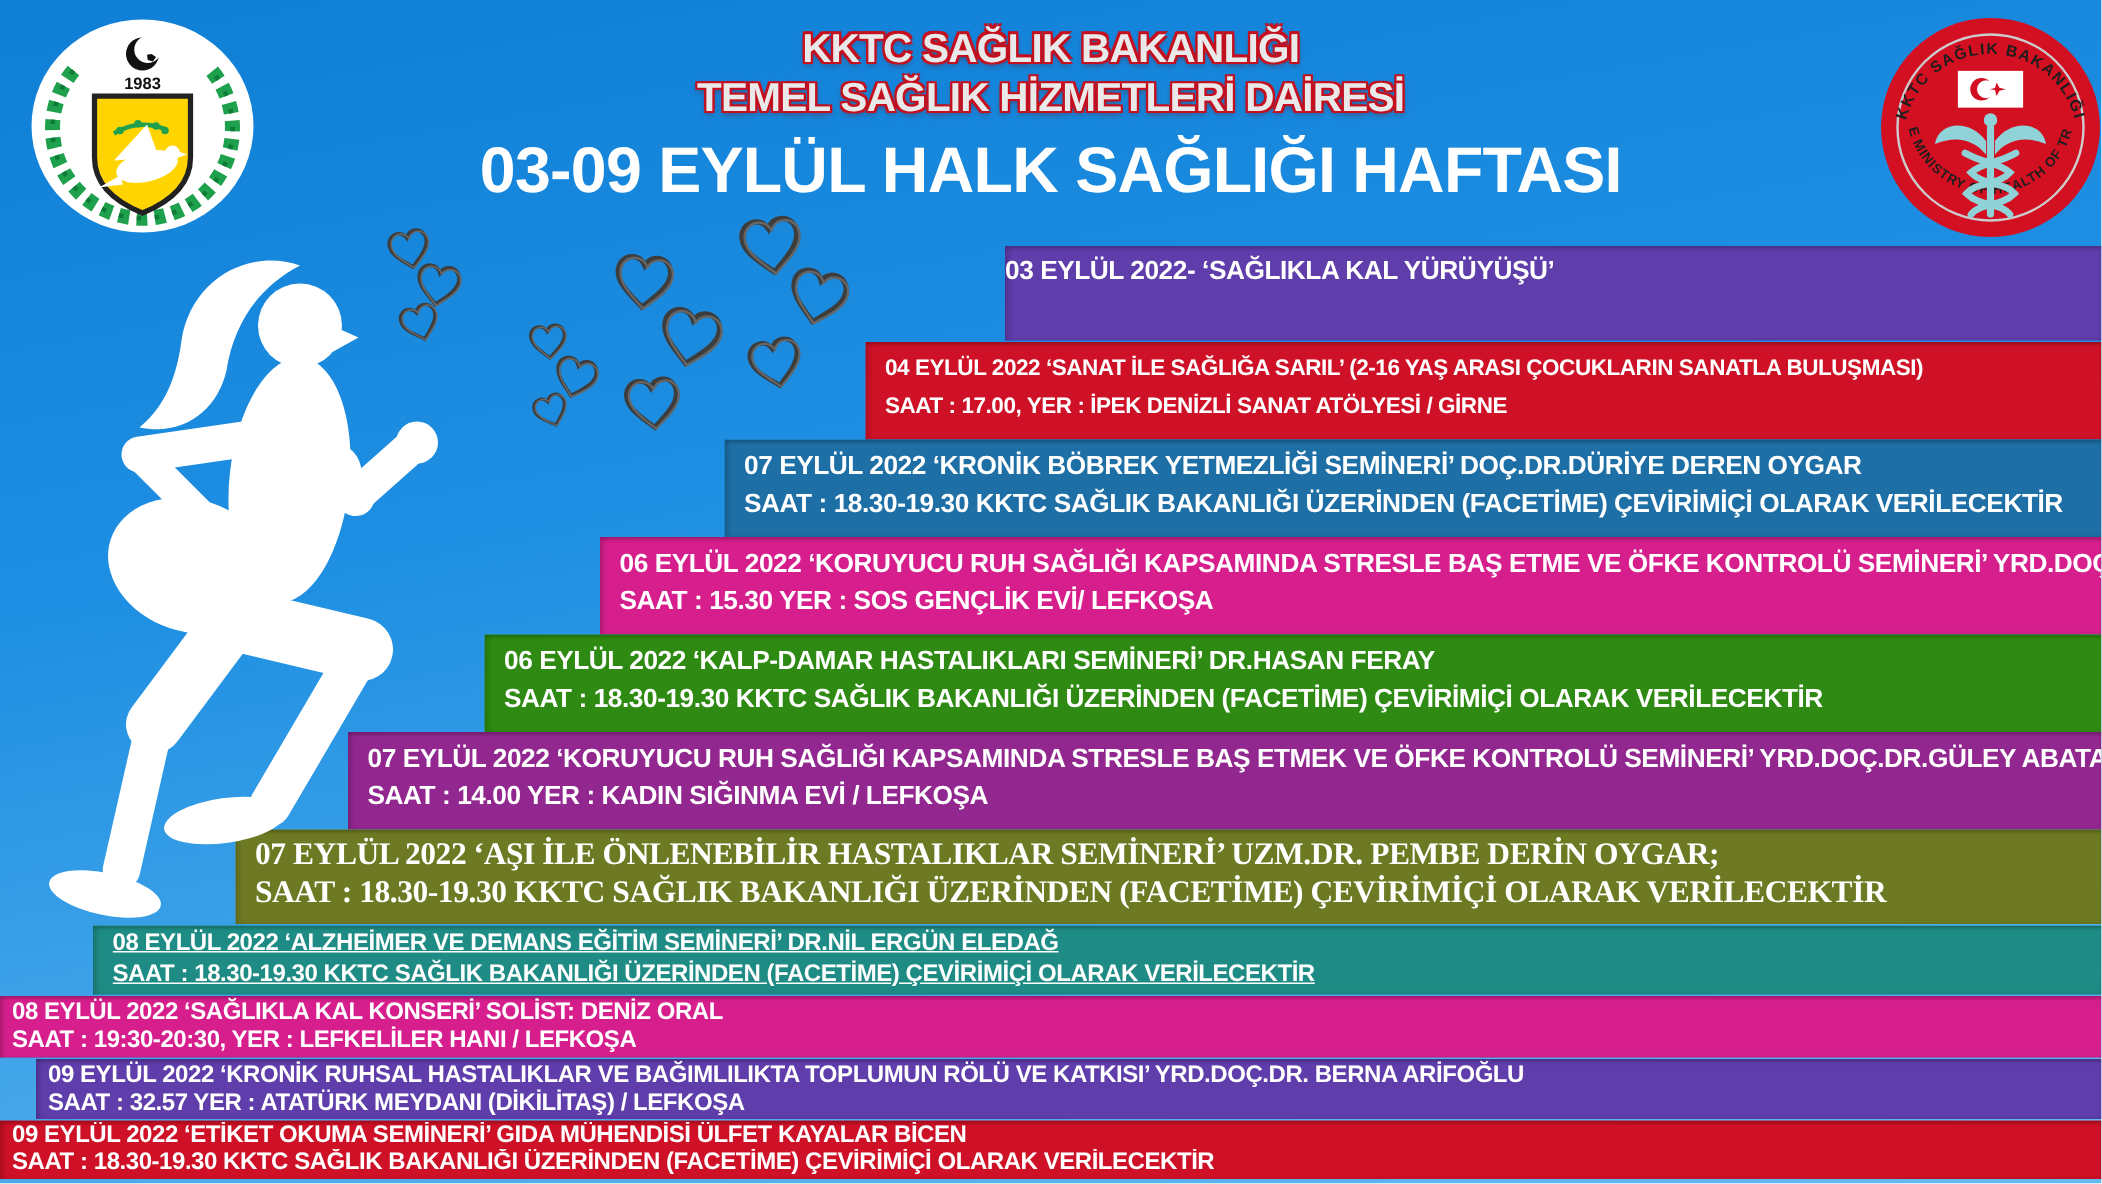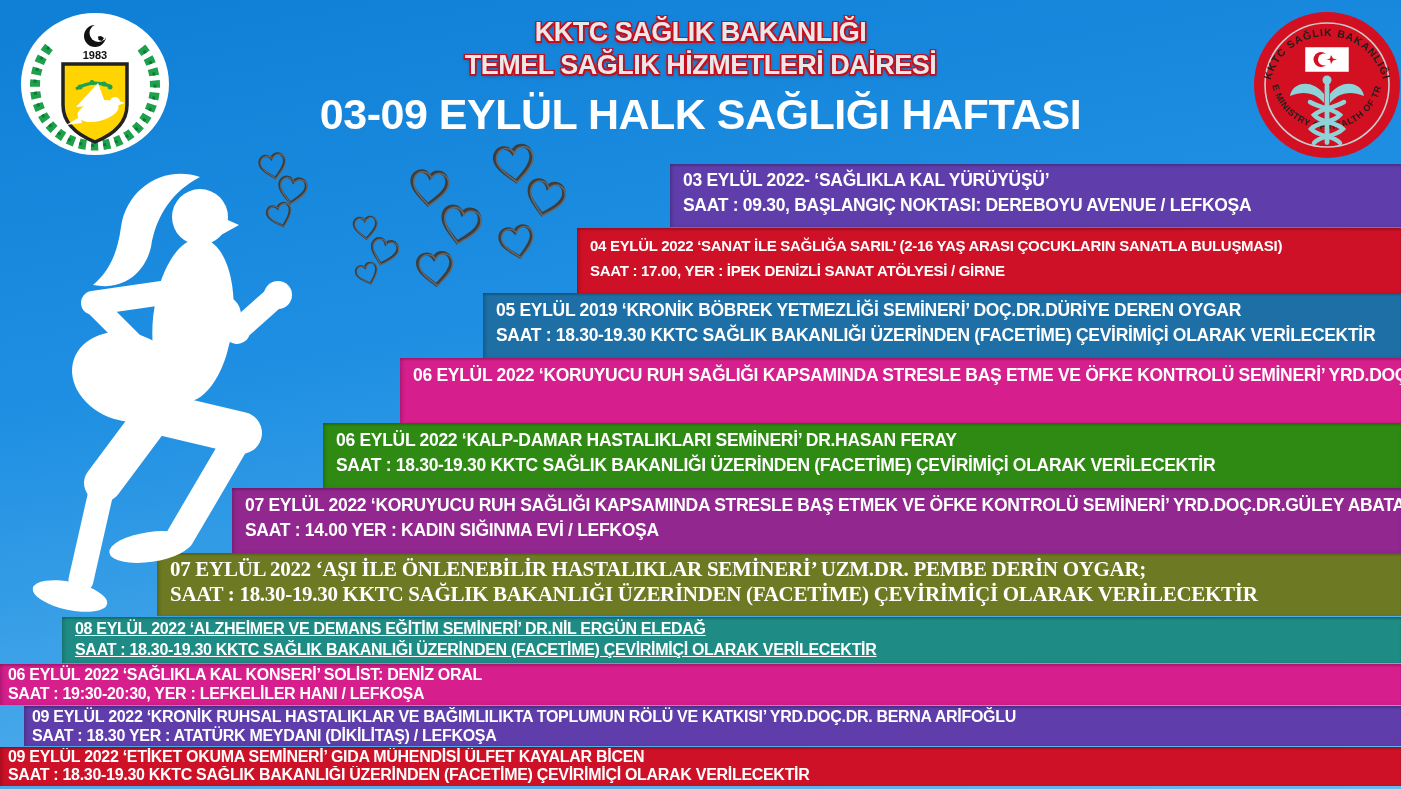--- a/index.html
+++ b/index.html
@@ -163,57 +163,57 @@
       <svg class="heart" width="42" height="42" viewBox="0 0 24 24" style="left: 524px; top: 178px; transform: rotate(12deg);">
         <path d="M12 21 C 8.4 17.5 2 13 2 7.6 C 2 4.2 4.4 2 7.3 2 C 9.5 2 11.1 3.3 12 5.1 C 12.9 3.3 14.5 2 16.7 2 C 19.6 2 22 4.2 22 7.6 C 22 13 15.6 17.5 12 21 Z" fill="none" stroke="#3d3d3d" stroke-width="1.9"></path>
         <path d="M12 21 C 8.4 17.5 2 13 2 7.6 C 2 4.2 4.4 2 7.3 2 C 9.5 2 11.1 3.3 12 5.1 C 12.9 3.3 14.5 2 16.7 2 C 19.6 2 22 4.2 22 7.6 C 22 13 15.6 17.5 12 21 Z" fill="none" stroke="#666" stroke-width="0.9" transform="translate(0.8,0.6) rotate(2 12 12)"></path>
       </svg>
       <svg class="heart" width="38" height="38" viewBox="0 0 24 24" style="left: 498px; top: 224px; transform: rotate(-12deg);">
         <path d="M12 21 C 8.4 17.5 2 13 2 7.6 C 2 4.2 4.4 2 7.3 2 C 9.5 2 11.1 3.3 12 5.1 C 12.9 3.3 14.5 2 16.7 2 C 19.6 2 22 4.2 22 7.6 C 22 13 15.6 17.5 12 21 Z" fill="none" stroke="#3d3d3d" stroke-width="1.9"></path>
         <path d="M12 21 C 8.4 17.5 2 13 2 7.6 C 2 4.2 4.4 2 7.3 2 C 9.5 2 11.1 3.3 12 5.1 C 12.9 3.3 14.5 2 16.7 2 C 19.6 2 22 4.2 22 7.6 C 22 13 15.6 17.5 12 21 Z" fill="none" stroke="#666" stroke-width="0.9" transform="translate(0.8,0.6) rotate(2 12 12)"></path>
       </svg>
     </div>
 
-  <div class="event-banner" style="top: 164px; left: 670px; height: 59px; font-size: 17.5px; line-height: 25px; padding-top: 4px; padding-left: 13px; background: rgb(95, 61, 171);">
+  <div class="event-banner" style="top: 164px; left: 670px; height: 59px; font-size: 17.5px; line-height: 25px; padding-top: 4px; background: rgb(95, 61, 171);">
     <div class="ev-line1">03 EYLÜL 2022- ‘SAĞLIKLA KAL YÜRÜYÜŞÜ’</div>
-    <div class="ev-line2">SAAT : 09.30, BAŞLANGIÇ NOKTASI: DEREBOYU AVENUE / LEFKOŞA</div>
   </div>
   <div class="event-banner" style="top: 228px; left: 577px; height: 60px; font-size: 15px; line-height: 25px; padding-top: 5px; padding-left: 13px; background: rgb(206, 17, 38);">
     <div class="ev-line1">04 EYLÜL 2022 ‘SANAT İLE SAĞLIĞA SARIL’ (2-16 YAŞ ARASI ÇOCUKLARIN SANATLA BULUŞMASI)</div>
     <div class="ev-line2">SAAT : 17.00, YER : İPEK DENİZLİ SANAT ATÖLYESİ / GİRNE</div>
   </div>
   <div class="event-banner" style="top: 293px; left: 483px; height: 60px; font-size: 17.5px; line-height: 25px; padding-top: 5px; padding-left: 13px; background: rgb(29, 111, 165);">
-    <div class="ev-line1">05 EYLÜL 2019 ‘KRONİK BÖBREK YETMEZLİĞİ SEMİNERİ’ DOÇ.DR.DÜRİYE DEREN OYGAR</div>
+    <div class="ev-line1">07 EYLÜL 2022 ‘KRONİK BÖBREK YETMEZLİĞİ SEMİNERİ’ DOÇ.DR.DÜRİYE DEREN OYGAR</div>
     <div class="ev-line2">SAAT : 18.30-19.30 KKTC SAĞLIK BAKANLIĞI ÜZERİNDEN (FACETİME) ÇEVİRİMİÇİ OLARAK VERİLECEKTİR</div>
   </div>
   <div class="event-banner" style="top: 358px; left: 400px; height: 60px; font-size: 17.5px; line-height: 25px; padding-top: 5px; padding-left: 13px; background: rgb(214, 31, 141);">
     <div class="ev-line1">06 EYLÜL 2022 ‘KORUYUCU RUH SAĞLIĞI KAPSAMINDA STRESLE BAŞ ETME VE ÖFKE KONTROLÜ SEMİNERİ’ YRD.DOÇ.DR.GÜLEY ABATAY</div>
+    <div class="ev-line2">SAAT : 15.30 YER : SOS GENÇLİK EVİ/ LEFKOŞA</div>
   </div>
   <div class="event-banner" style="top: 423px; left: 323px; height: 60px; font-size: 17.5px; line-height: 25px; padding-top: 5px; padding-left: 13px; background: rgb(46, 138, 18);">
     <div class="ev-line1">06 EYLÜL 2022 ‘KALP-DAMAR HASTALIKLARI SEMİNERİ’ DR.HASAN FERAY</div>
     <div class="ev-line2">SAAT : 18.30-19.30 KKTC SAĞLIK BAKANLIĞI ÜZERİNDEN (FACETİME) ÇEVİRİMİÇİ OLARAK VERİLECEKTİR</div>
   </div>
   <div class="event-banner" style="top: 488px; left: 232px; height: 60px; font-size: 17.5px; line-height: 25px; padding-top: 5px; padding-left: 13px; background: rgb(146, 39, 143);">
     <div class="ev-line1">07 EYLÜL 2022 ‘KORUYUCU RUH SAĞLIĞI KAPSAMINDA STRESLE BAŞ ETMEK VE ÖFKE KONTROLÜ SEMİNERİ’ YRD.DOÇ.DR.GÜLEY ABATAY</div>
     <div class="ev-line2">SAAT : 14.00 YER : KADIN SIĞINMA EVİ / LEFKOŞA</div>
   </div>
   <div class="event-banner" style="top: 553px; left: 157px; height: 59px; font-size: 21px; line-height: 25px; padding-top: 4px; padding-left: 13px; background: rgb(110, 122, 35); font-family: Liberation Serif, serif;">
     <div class="ev-line1">07 EYLÜL 2022 ‘AŞI İLE ÖNLENEBİLİR HASTALIKLAR SEMİNERİ’ UZM.DR. PEMBE DERİN OYGAR;</div>
     <div class="ev-line2">SAAT : 18.30-19.30 KKTC SAĞLIK BAKANLIĞI ÜZERİNDEN (FACETİME) ÇEVİRİMİÇİ OLARAK VERİLECEKTİR</div>
   </div>
   <div class="event-banner" style="top: 617px; left: 62px; height: 45px; font-size: 16px; line-height: 21px; padding-top: 1px; padding-left: 13px; background: rgb(30, 140, 132); text-decoration: underline;">
     <div class="ev-line1">08 EYLÜL 2022 ‘ALZHEİMER VE DEMANS EĞİTİM SEMİNERİ’ DR.NİL ERGÜN ELEDAĞ</div>
     <div class="ev-line2">SAAT : 18.30-19.30 KKTC SAĞLIK BAKANLIĞI ÜZERİNDEN (FACETİME) ÇEVİRİMİÇİ OLARAK VERİLECEKTİR</div>
   </div>
   <div class="event-banner" style="top: 664px; left: 0px; height: 40px; font-size: 16px; line-height: 19px; padding-top: 1px; padding-left: 8px; background: rgb(214, 31, 141);">
-    <div class="ev-line1">06 EYLÜL 2022 ‘SAĞLIKLA KAL KONSERİ’ SOLİST: DENİZ ORAL</div>
+    <div class="ev-line1">08 EYLÜL 2022 ‘SAĞLIKLA KAL KONSERİ’ SOLİST: DENİZ ORAL</div>
     <div class="ev-line2">SAAT : 19:30-20:30, YER : LEFKELİLER HANI / LEFKOŞA</div>
   </div>
   <div class="event-banner" style="top: 706px; left: 0px; height: 39px; font-size: 16px; line-height: 19px; padding-top: 1px; padding-left: 8px; background: rgb(95, 61, 171); margin-left: 24px;">
     <div class="ev-line1">09 EYLÜL 2022 ‘KRONİK RUHSAL HASTALIKLAR VE BAĞIMLILIKTA TOPLUMUN RÖLÜ VE KATKISI’ YRD.DOÇ.DR. BERNA ARİFOĞLU</div>
-    <div class="ev-line2">SAAT : 18.30 YER : ATATÜRK MEYDANI (DİKİLİTAŞ) / LEFKOŞA</div>
+    <div class="ev-line2">SAAT : 32.57 YER : ATATÜRK MEYDANI (DİKİLİTAŞ) / LEFKOŞA</div>
   </div>
   <div class="event-banner" style="top: 747px; left: 0px; height: 38px; font-size: 16px; line-height: 18px; padding-top: 1px; padding-left: 8px; background: rgb(206, 17, 38);">
     <div class="ev-line1">09 EYLÜL 2022 ‘ETİKET OKUMA SEMİNERİ’ GIDA MÜHENDİSİ ÜLFET KAYALAR BİCEN</div>
     <div class="ev-line2">SAAT : 18.30-19.30 KKTC SAĞLIK BAKANLIĞI ÜZERİNDEN (FACETİME) ÇEVİRİMİÇİ OLARAK VERİLECEKTİR</div>
   </div>
 
 </div>
 
 </body></html>

